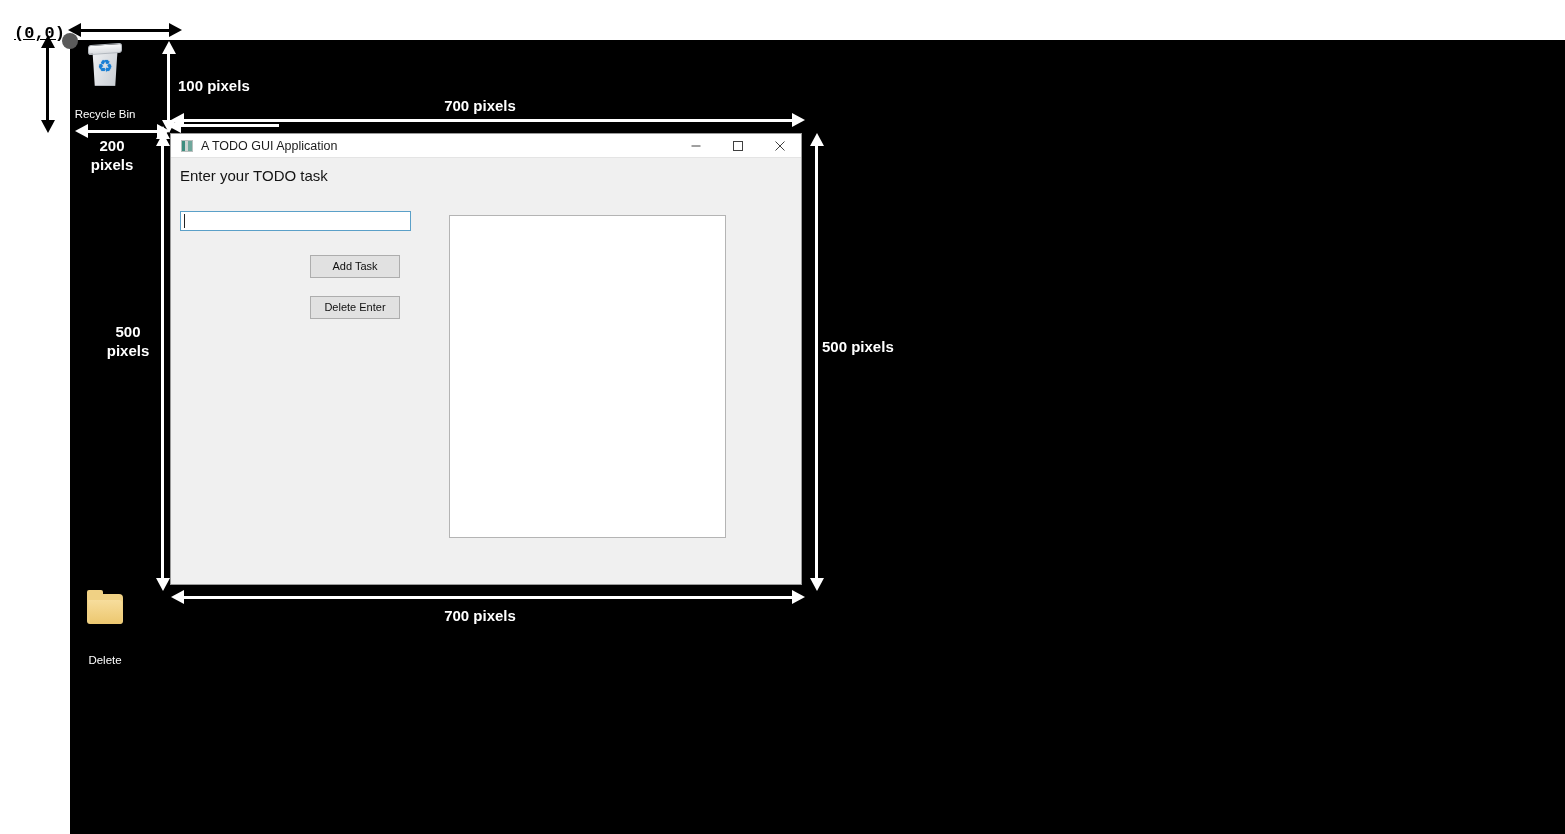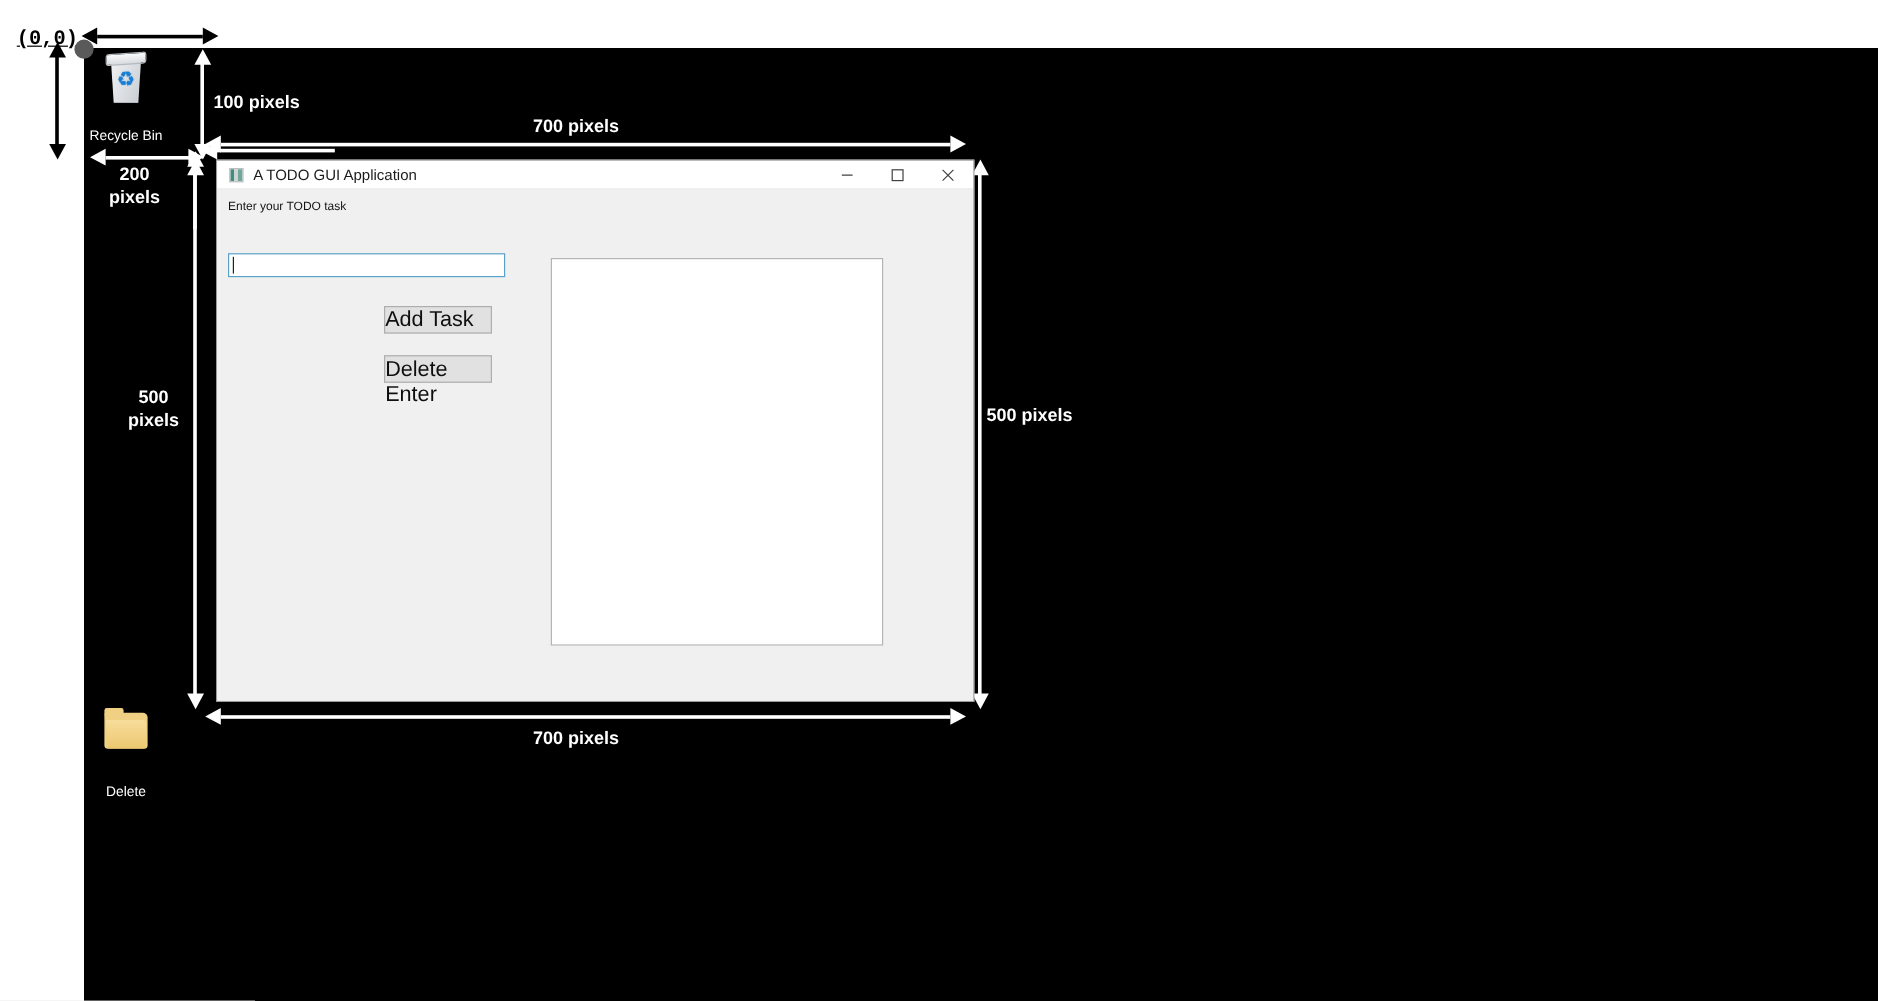--- a/index.html
+++ b/index.html
@@ -194,21 +194,21 @@
     position: absolute;
     width: 16px;
     height: 16px;
     border-radius: 50%;
     background: #5a5a5a;
   }
 
   
   #app-window {
     position: absolute;
-    left: 180px;
+    left: 170px;
     top: 133px;
     width: 632px;
     height: 452px;
     background: #f0f0f0;
     border: 1px solid #9a9a9a;
     box-sizing: border-box;
     font-family: "Liberation Sans", sans-serif;
   }
   #titlebar {
     height: 24px;
@@ -253,21 +253,21 @@
   #client {
     position: relative;
     height: calc(100% - 24px);
     background: #f0f0f0;
   }
 
   #label-enter {
     position: absolute;
     left: 9px;
     top: 9px;
-    font-size: 10px;
+    font-size: 15px;
     color: #141414;
   }
   #task-input {
     position: absolute;
     left: 9px;
     top: 53px;
     width: 231px;
     height: 20px;
     box-sizing: border-box;
     background: #ffffff;
@@ -290,23 +290,23 @@
 
   .app-btn {
     position: absolute;
     left: 139px;
     width: 90px;
     height: 23px;
     background: #e1e1e1;
     border: 1px solid #adadad;
     box-sizing: border-box;
     font-family: "Liberation Sans", sans-serif;
-    font-size: 18px;
+    font-size: 11px;
     color: #0f0f0f;
-    text-align: left;
+    text-align: center;
     line-height: 21px;
     cursor: default;
   }
   #btn-add { top: 97px; }
   #btn-delete { top: 138px; }
 
   #task-list {
     position: absolute;
     left: 278px;
     top: 57px;

